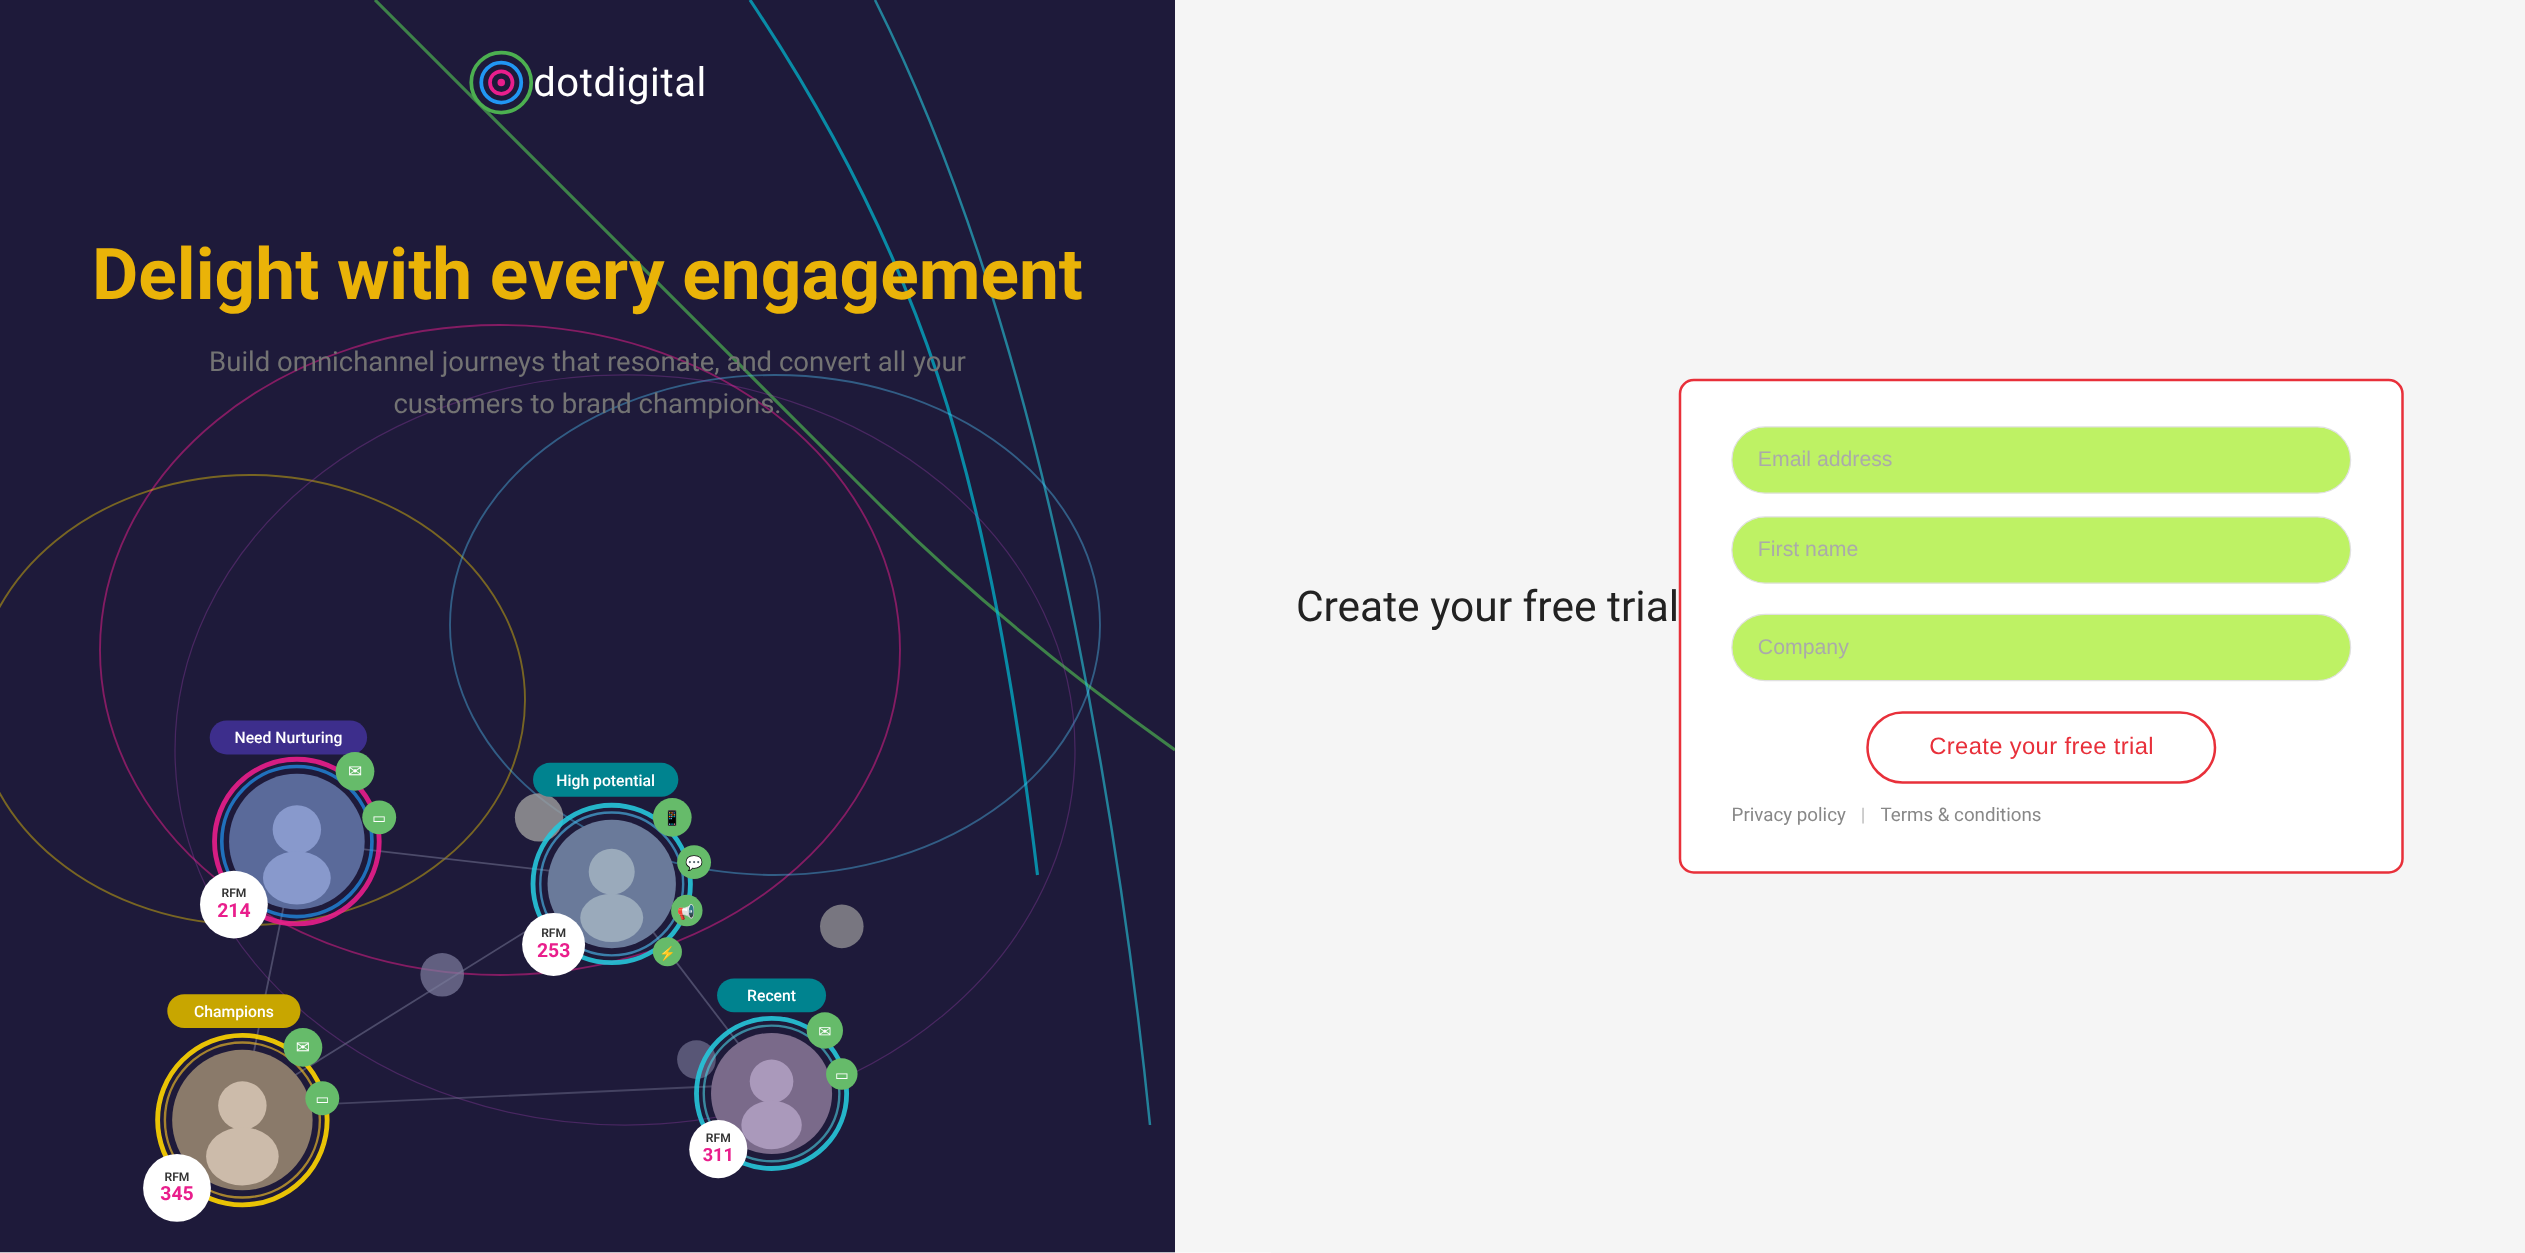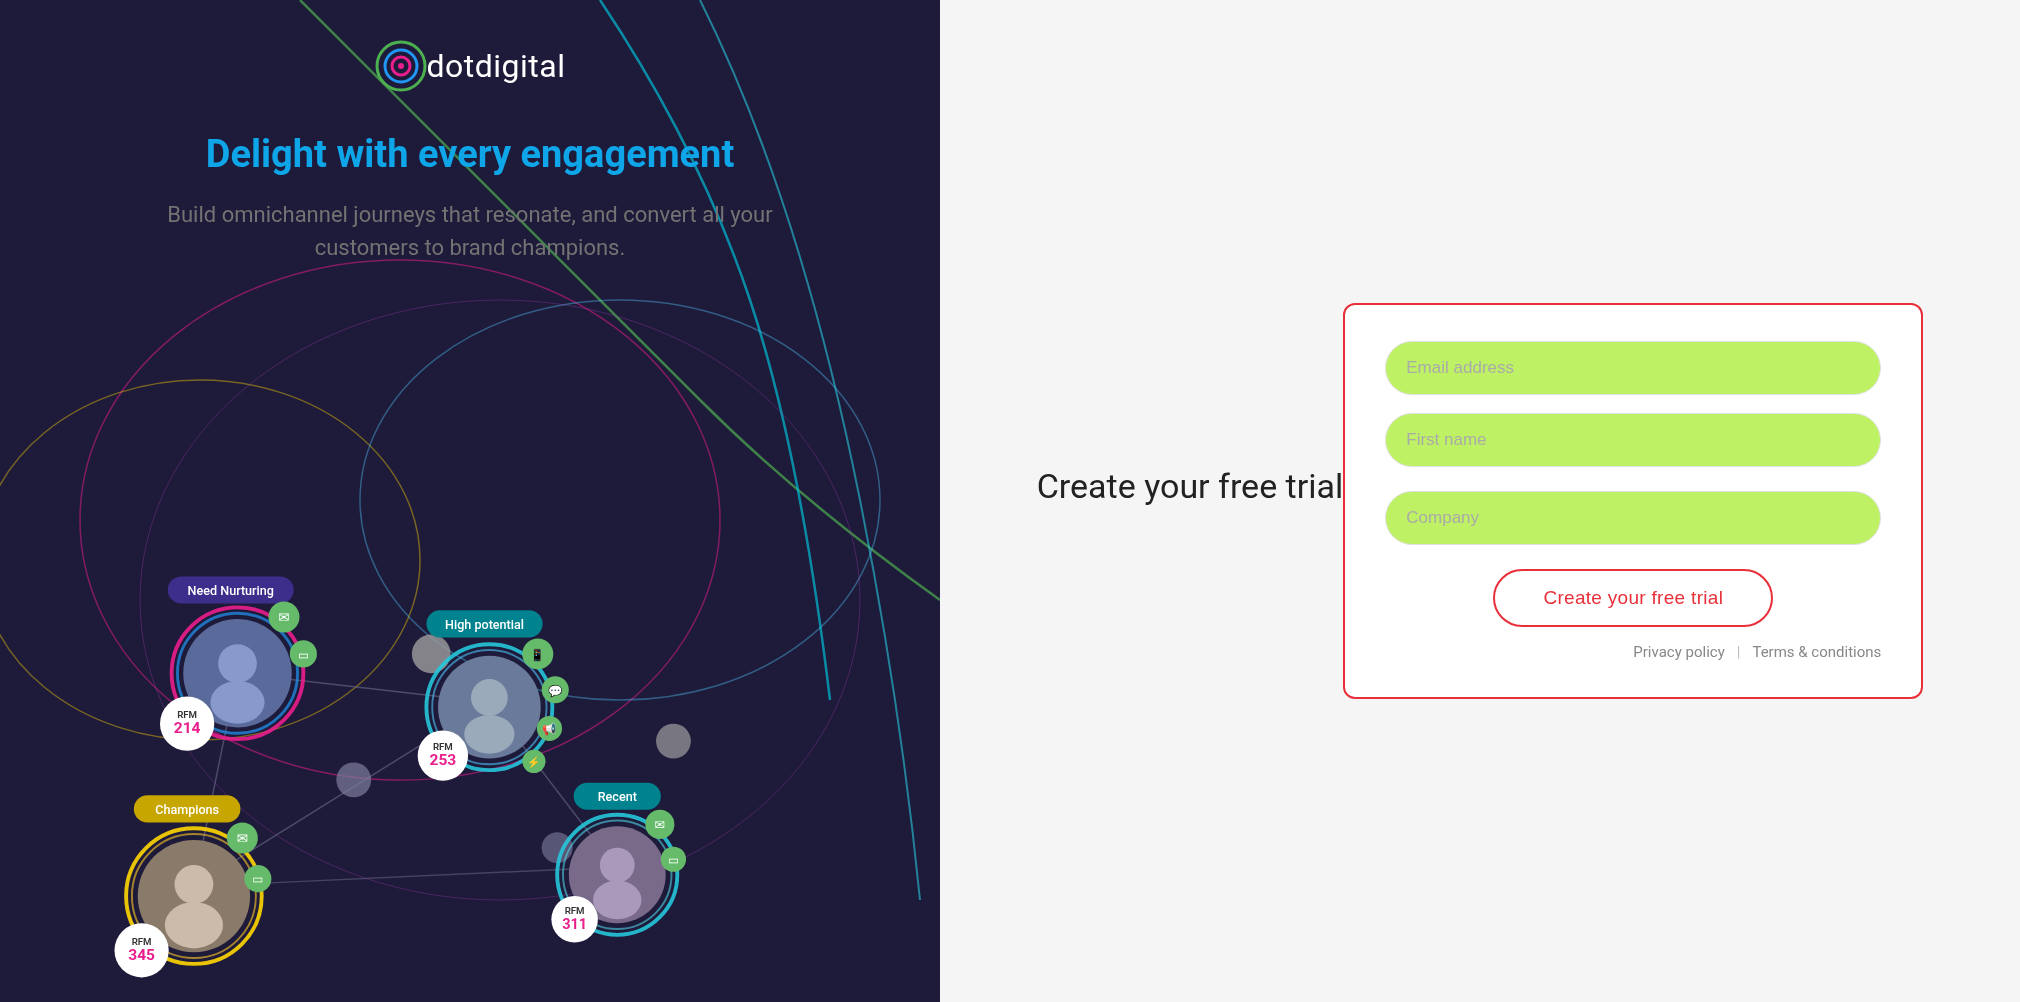--- a/index.html
+++ b/index.html
@@ -30,43 +30,44 @@
       position: absolute;
       top: 0; left: 0;
       width: 100%; height: 100%;
       pointer-events: none;
     }
 
     .logo-area {
       display: flex;
       align-items: center;
       z-index: 2;
-      margin-bottom: 40px;
+      margin-bottom: 63px;
     }
 
     .logo-icon {
       width: 52px;
       height: 52px;
     }
 
     .logo-text {
       color: white;
       font-size: 32px;
       font-weight: 400;
       letter-spacing: 0.5px;
     }
 
     .hero-heading {
-      color: #0ea5e9;
-      font-size: 38px;
+      color: #eab308;
+      font-size: 57px;
       font-weight: 700;
       text-align: center;
       z-index: 2;
       margin-bottom: 20px;
       line-height: 1.2;
+      margin-top: 31px;
     }
 
     .hero-subtext {
       color: #737373;
       font-size: 22px;
       text-align: center;
       z-index: 2;
       max-width: 700px;
       line-height: 1.5;
     }
@@ -186,21 +187,21 @@
       border-radius: 30px;
       font-size: 19px;
       font-weight: 500;
       cursor: pointer;
       text-align: center;
       letter-spacing: 0.3px;
     }
 
     .footer-links {
       display: flex;
-      justify-content: flex-end;
+      justify-content: flex-start;
       align-items: center;
       gap: 12px;
       font-size: 15px;
       color: #888;
     }
 
     .footer-links a {
       color: #888;
       text-decoration: none;
     }

